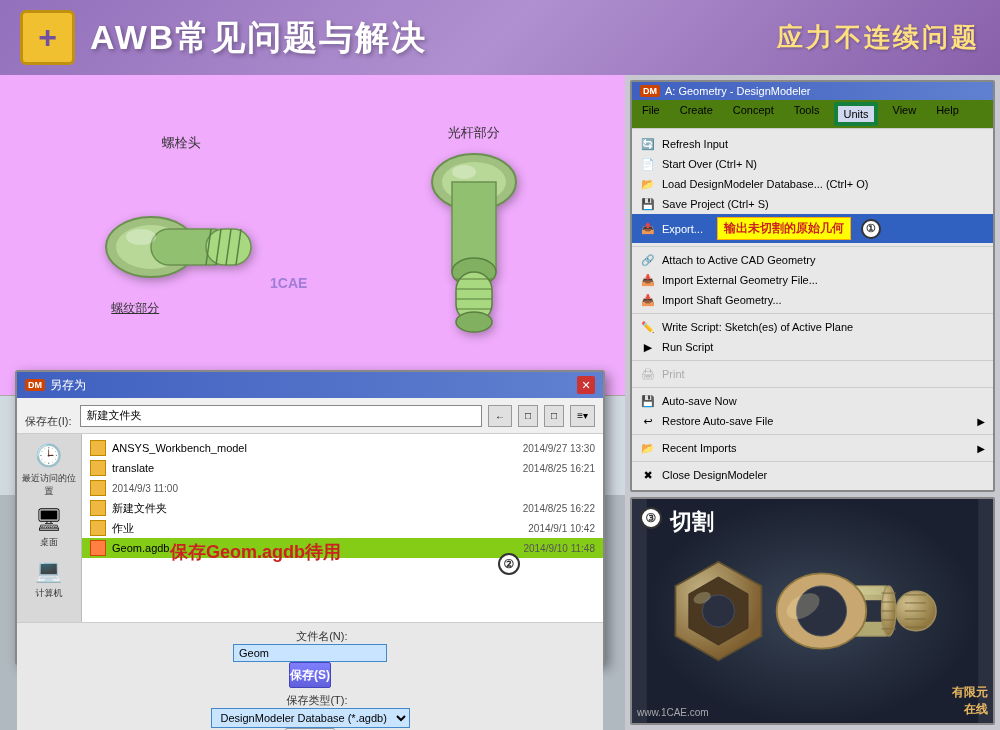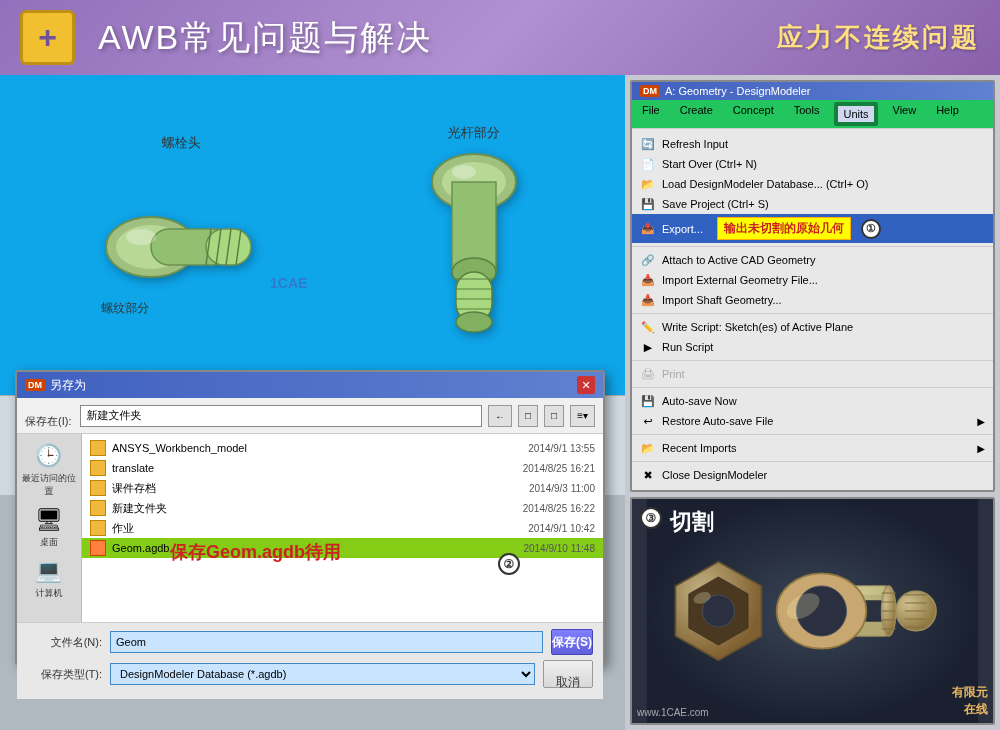--- a/index.html
+++ b/index.html
@@ -17,26 +17,25 @@
       width: 100%;
       height: 75px;
       background: linear-gradient(135deg, #9370bb 0%, #b090d0 50%, #8860aa 100%);
       display: flex;
       align-items: center;
       padding: 0 20px;
       position: relative;
     }
     .top-title {
       font-size: 34px;
-      font-weight: normal;
+      font-weight: bold;
       color: white;
       text-shadow: 2px 2px 4px rgba(0,0,0,0.3);
       letter-spacing: 2px;
       flex: 1;
-      margin-left: 8px;
     }
     .top-subtitle {
       font-size: 26px;
       color: #ffe080;
       font-weight: bold;
       letter-spacing: 3px;
       text-shadow: 1px 1px 3px rgba(0,0,0,0.3);
     }
 
     
@@ -52,21 +51,21 @@
       height: 100%;
       background: #b0b8c0;
       position: relative;
       overflow: hidden;
     }
 
     
     .bolts-area {
       width: 100%;
       height: 320px;
-      background: #0ea5e9;
+      background: #f0abfc;
       position: relative;
       display: flex;
       align-items: center;
       justify-content: space-around;
       padding: 20px;
     }
 
     .bolt-container {
       display: flex;
       flex-direction: column;
@@ -309,22 +308,22 @@
 
     .dialog-bottom {
       padding: 6px 10px;
       background: #e8e8e8;
       border-top: 1px solid #ccc;
     }
 
     .dialog-field-row {
       display: flex;
       align-items: center;
-      gap: 8px;
       margin-bottom: 5px;
+      flex-direction: column;
     }
 
     .dialog-field-label {
       font-size: 11px;
       color: #333;
       width: 75px;
       text-align: right;
     }
 
     .dialog-field-input {
@@ -411,21 +410,21 @@
     .dm-logo {
       background: #cc4400;
       color: white;
       font-size: 9px;
       font-weight: bold;
       padding: 1px 3px;
       border-radius: 2px;
     }
 
     .dm-menubar {
-      background: #22c55e;
+      background: #4d7c0f;
       border-bottom: 1px solid #ccc;
       padding: 2px 5px;
       display: flex;
       gap: 10px;
       font-size: 11px;
     }
 
     .dm-menu-item {
       padding: 2px 5px;
       cursor: pointer;
@@ -533,21 +532,21 @@
 
           <rect x="115" y="72" width="45" height="36" rx="18" fill="#a8d880" stroke="#6a9050" stroke-width="1.5"></rect>
 
           <line x1="120" y1="72" x2="115" y2="108" stroke="#5a8040" stroke-width="1.5"></line>
           <line x1="130" y1="72" x2="125" y2="108" stroke="#5a8040" stroke-width="1.5"></line>
           <line x1="140" y1="72" x2="135" y2="108" stroke="#5a8040" stroke-width="1.5"></line>
           <line x1="150" y1="72" x2="145" y2="108" stroke="#5a8040" stroke-width="1.5"></line>
 
           <ellipse cx="50" cy="80" rx="15" ry="8" fill="rgba(255,255,255,0.3)"></ellipse>
         </svg>
-        <span style="position:absolute;bottom:20px;left:10px;font-size:12px;color:#333;">螺纹部分</span>
+        <span style="position:absolute;bottom:20px;left:20px;font-size:12px;color:#333;text-decoration:underline;">螺纹部分</span>
       </div>
 
       <div class="bolt-container">
         <span class="bolt-label">光杆部分</span>
         <svg width="120" height="200" viewBox="0 0 120 200" class="bolt-svg">
 
           <ellipse cx="60" cy="35" rx="42" ry="28" fill="#a0c080" stroke="#6a9050" stroke-width="2"></ellipse>
           <ellipse cx="60" cy="35" rx="32" ry="20" fill="#b8d898"></ellipse>
 
           <rect x="38" y="35" width="44" height="90" fill="#90c070" stroke="#6a9050" stroke-width="1.5"></rect>
@@ -697,30 +696,29 @@
           <div class="sidebar-item-icon">
             <div class="sidebar-icon-shape">💻</div>
             <span class="sidebar-icon-label">计算机</span>
           </div>
         </div>
 
         <div class="dialog-file-list">
           <div class="file-row">
             <span class="file-icon"></span>
             <span class="file-name">ANSYS_Workbench_model</span>
-            <span class="file-date">2014/9/1 13:55</span>
+            <span class="file-date">2014/9/27 13:30</span>
           </div>
           <div class="file-row">
             <span class="file-icon"></span>
             <span class="file-name">translate</span>
             <span class="file-date">2014/8/25 16:21</span>
           </div>
           <div class="file-row">
             <span class="file-icon"></span>
-            <span class="file-name">课件存档</span>
             <span class="file-date">2014/9/3 11:00</span>
           </div>
           <div class="file-row">
             <span class="file-icon"></span>
             <span class="file-name">新建文件夹</span>
             <span class="file-date">2014/8/25 16:22</span>
           </div>
           <div class="file-row">
             <span class="file-icon"></span>
             <span class="file-name">作业</span>

